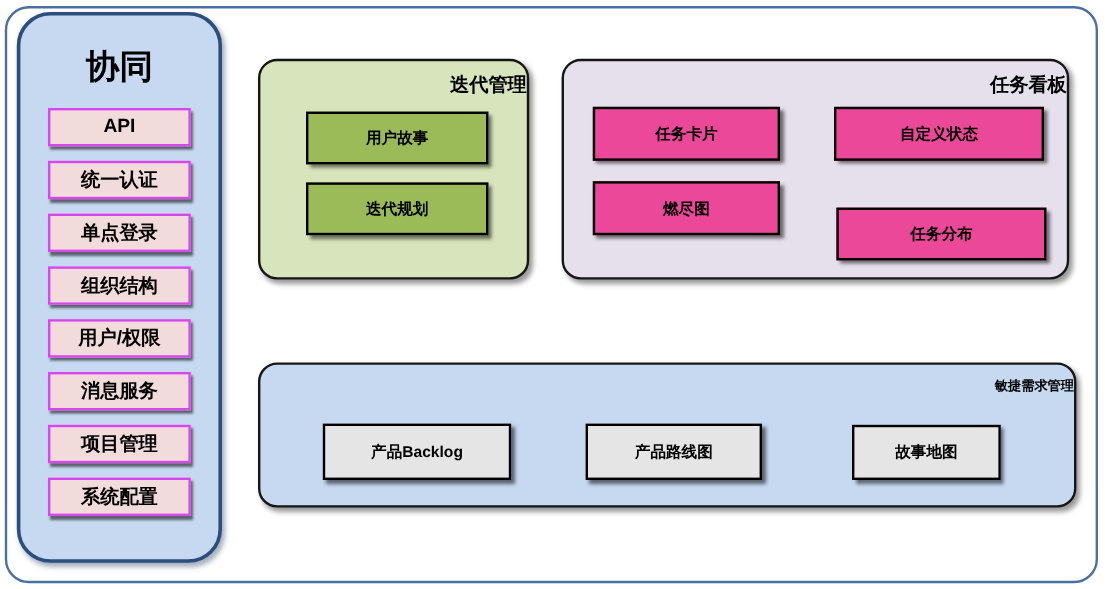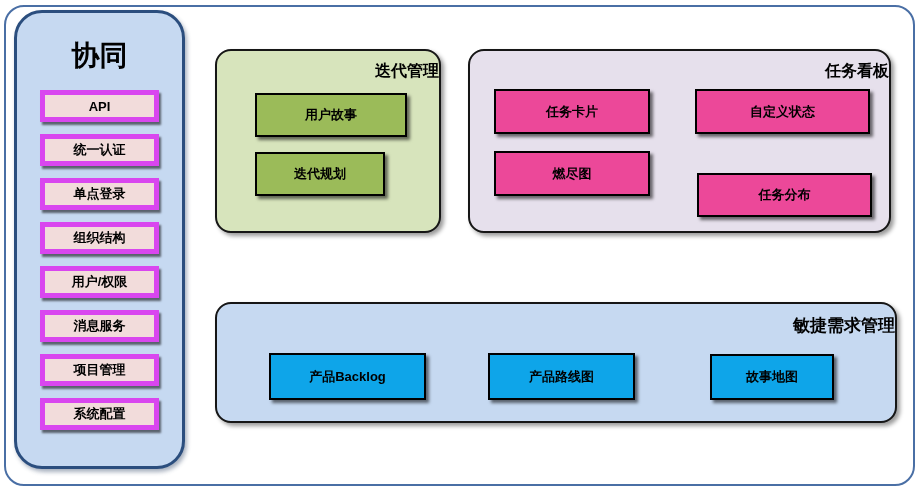--- a/index.html
+++ b/index.html
@@ -45,26 +45,26 @@
     display: flex;
     flex-direction: column;
     align-items: center;
     gap: 12px;
     margin-top: 15px;
   }
   .pill {
     width: 119px;
     height: 32px;
     background: #f2dcdb;
-    border: 5px solid #d946ef;
+    border: 2px solid #d946ef;
     box-shadow: 2px 3px 2px rgba(0, 0, 0, 0.55);
     display: flex;
     align-items: center;
     justify-content: center;
-    font-size: 13px;
+    font-size: 16px;
     font-weight: bold;
     color: #000000;
     box-sizing: border-box;
   }
   
   .group {
     position: absolute;
     border: 2px solid #161616;
     border-radius: 16px;
     box-shadow: 3px 3px 4px rgba(0, 0, 0, 0.4);
@@ -104,22 +104,22 @@
     width: 423px; height: 184px;
     background: #e6e0ec;
   }
   .group-kanban .node { background: #ec4899; }
   
   .group-agile {
     left: 215px; top: 302px;
     width: 682px; height: 121px;
     background: #c6d9f1;
   }
-  .group-agile .group-title { font-size: 17px; padding-left: 24px; }
-  .group-agile .node { background: #0ea5e9; }
+  .group-agile .group-title { font-size: 11px; padding-left: 24px; }
+  .group-agile .node { background: #e5e5e5; }
 </style>
 </head>
 <body>
 
 <div id="canvas">
   <div class="outer-frame"></div>
 
   <div class="sidebar">
     <div class="sidebar-title">协同</div>
     <div class="sidebar-items">
@@ -130,21 +130,21 @@
       <div class="pill">用户/权限</div>
       <div class="pill">消息服务</div>
       <div class="pill">项目管理</div>
       <div class="pill">系统配置</div>
     </div>
   </div>
 
   <div class="group group-iteration">
     <div class="group-title">迭代管理</div>
     <div class="node" style="left:38px; top:42px; width:152px; height:44px;">用户故事</div>
-    <div class="node" style="left:38px; top:101px; width:130px; height:44px;">迭代规划</div>
+    <div class="node" style="left:38px; top:101px; width:152px; height:44px;">迭代规划</div>
   </div>
 
   <div class="group group-kanban">
     <div class="group-title">任务看板</div>
     <div class="node" style="left:24px; top:38px; width:156px; height:45px;">任务卡片</div>
     <div class="node" style="left:225px; top:38px; width:175px; height:45px;">自定义状态</div>
     <div class="node" style="left:24px; top:100px; width:156px; height:45px;">燃尽图</div>
     <div class="node" style="left:227px; top:122px; width:175px; height:44px;">任务分布</div>
   </div>
 

